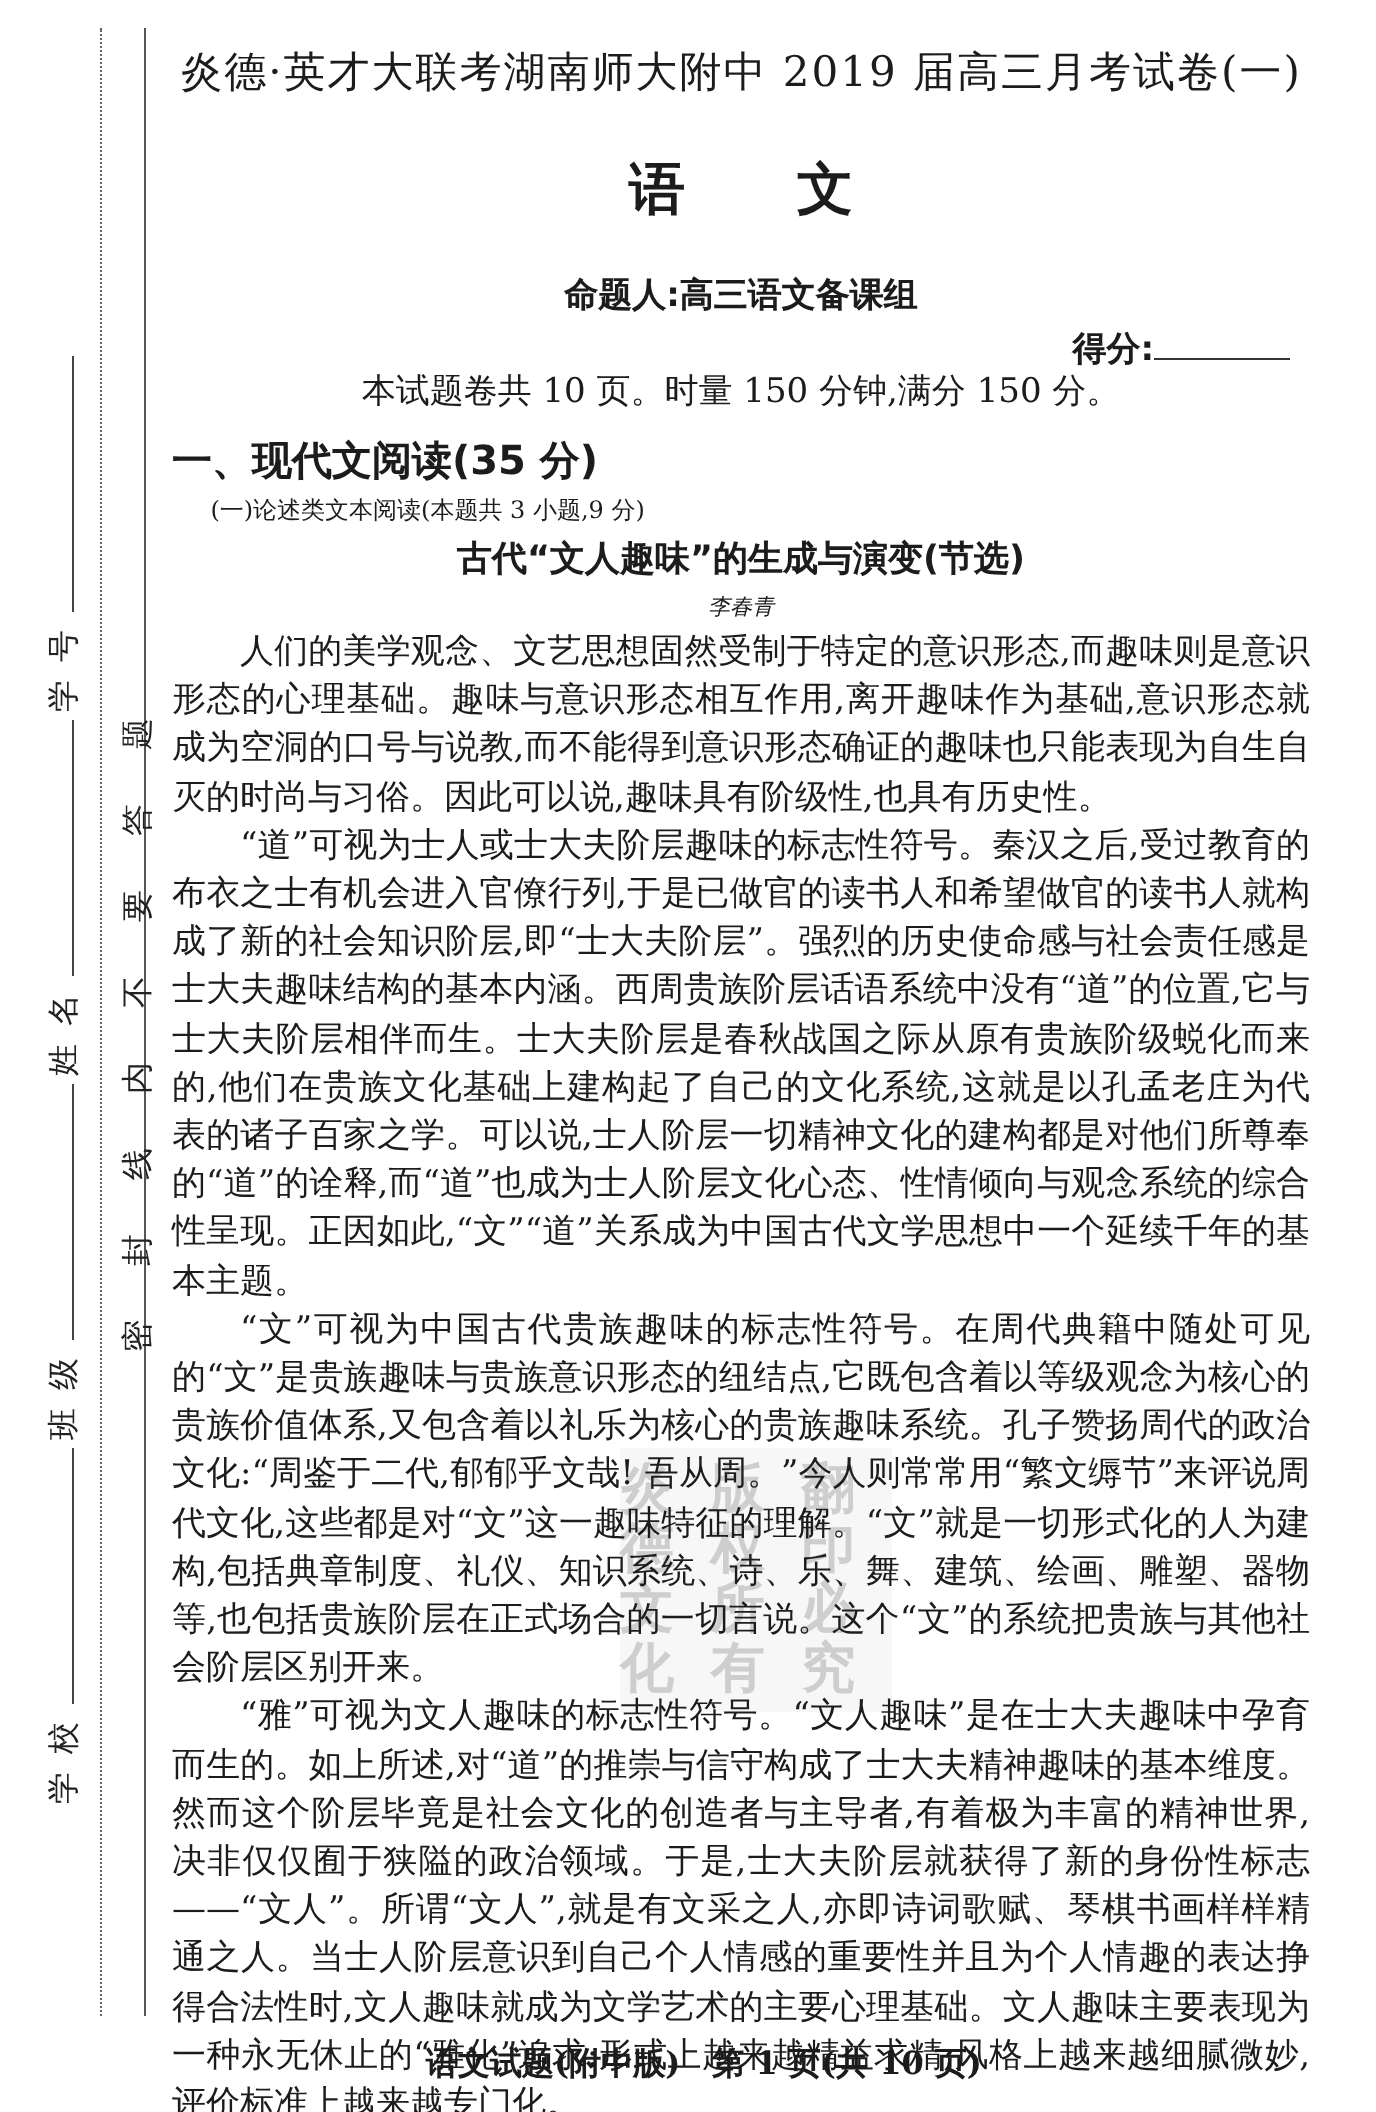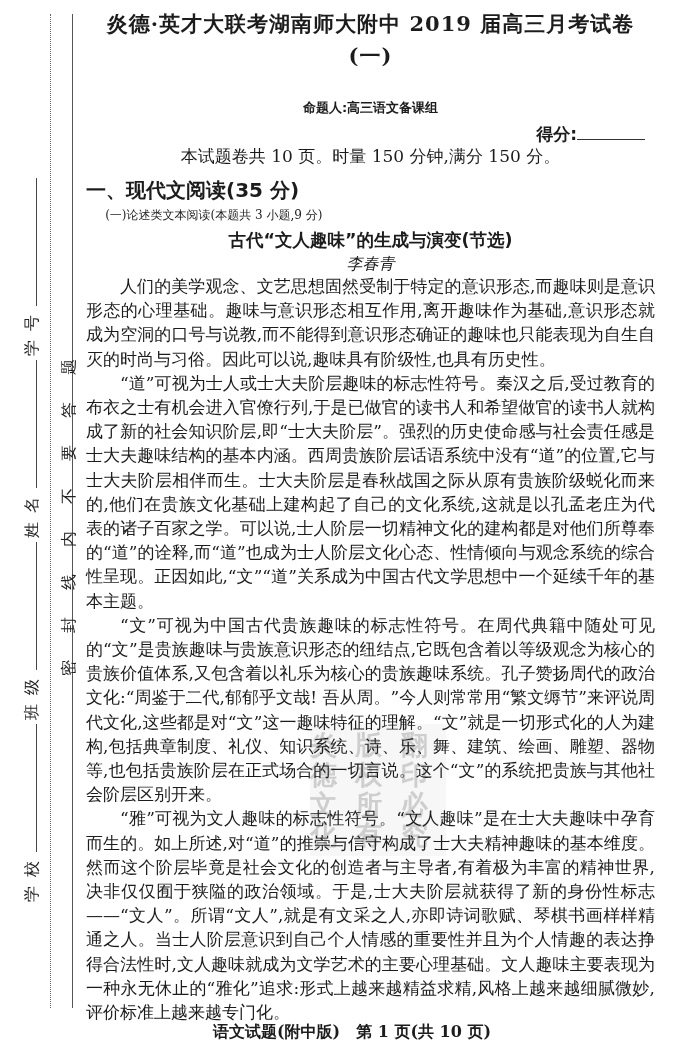--- a/index.html
+++ b/index.html
@@ -23,43 +23,43 @@
   .v-fields .field-line{display:inline-block;width:128px;height:1em;
     border-bottom:1px solid #444;margin:0 4px 0 0;}
   .v-seal{
     position:absolute;left:59px;top:676px;width:352px;height:20px;
     transform:rotate(-90deg);transform-origin:0 0;
     font-size:16px;letter-spacing:27px;color:#222;white-space:nowrap;
   }
   
   .content{position:absolute;left:73px;top:0;width:615px;
     padding:0 33px 0 13px;box-sizing:border-box;}
-  .header-line{margin:8px 0 0 0;text-align:center;font-size:21px;
-    font-weight:bold;line-height:32px;letter-spacing:1px;}
+  .header-line{margin:20px 0 0 0;text-align:center;font-size:21px;
+    font-weight:normal;line-height:32px;letter-spacing:1px;}
   .subject-title{margin:26px 0 0 0;text-align:center;font-size:28px;
     font-weight:bold;line-height:34px;}
-  .setter-line{margin:24px 0 0 0;text-align:center;font-size:13px;
+  .setter-line{margin:24px 0 0 0;text-align:center;font-size:17px;
     font-weight:bold;line-height:24px;
     font-family:"DejaVu Sans","Liberation Sans",sans-serif;}
   .score-row{position:relative;height:24px;}
   .score-inner{position:absolute;right:10px;top:2px;font-size:17px;}
   .score-label{font-weight:bold;
     font-family:"DejaVu Sans","Liberation Sans",sans-serif;}
   .uline{display:inline-block;width:68px;height:1em;
     border-bottom:1px solid #333;vertical-align:baseline;}
   .info-line{margin:0;text-align:center;font-size:17px;line-height:24px;}
   .sec-heading{margin:10px 0 0 0;font-size:20px;font-weight:bold;
     line-height:25px;
     font-family:"DejaVu Sans","Liberation Sans",sans-serif;}
   .sub-heading,.instruction{margin:0;font-size:12px;line-height:25px;
     text-indent:1.6em;}
   .article-title{margin:0;text-align:center;font-size:17.5px;
     font-weight:bold;line-height:25px;
     font-family:"DejaVu Sans","Liberation Sans",sans-serif;}
-  .author{margin:0;text-align:center;font-size:16px;font-style:italic;
+  .author{margin:0;text-align:center;font-size:11px;font-style:italic;
     line-height:21px;}
   .paras p{margin:0;font-size:17px;line-height:24.2px;text-align:justify;
     text-indent:2em;}
   .footer{position:absolute;left:61px;top:1022px;width:582px;
     text-align:center;font-size:16px;color:#1c1c1c;font-weight:bold;}
   
   .watermark{position:absolute;left:310px;top:724px;width:136px;
     height:132px;background:rgba(120,120,120,0.06);
     display:flex;flex-direction:row;justify-content:space-around;
     align-items:center;pointer-events:none;}
@@ -82,20 +82,21 @@
   <div class="watermark">
     <div>炎德文化</div>
     <div>版权所有</div>
     <div>翻印必究</div>
   </div>
 
   <div class="content">
 
     <div class="header-line">炎德·英才大联考湖南师大附中 2019 届高三月考试卷(一)</div>
 
+    <div class="subject-title">语　　文</div>
 
     <div class="setter-line">命题人:高三语文备课组</div>
 
     <div class="score-row">
       <div class="score-inner">
         <span class="score-label">得分:</span><span class="uline"></span>
       </div>
     </div>
 
     <div class="info-line">本试题卷共 10 页。时量 150 分钟,满分 150 分。</div>

